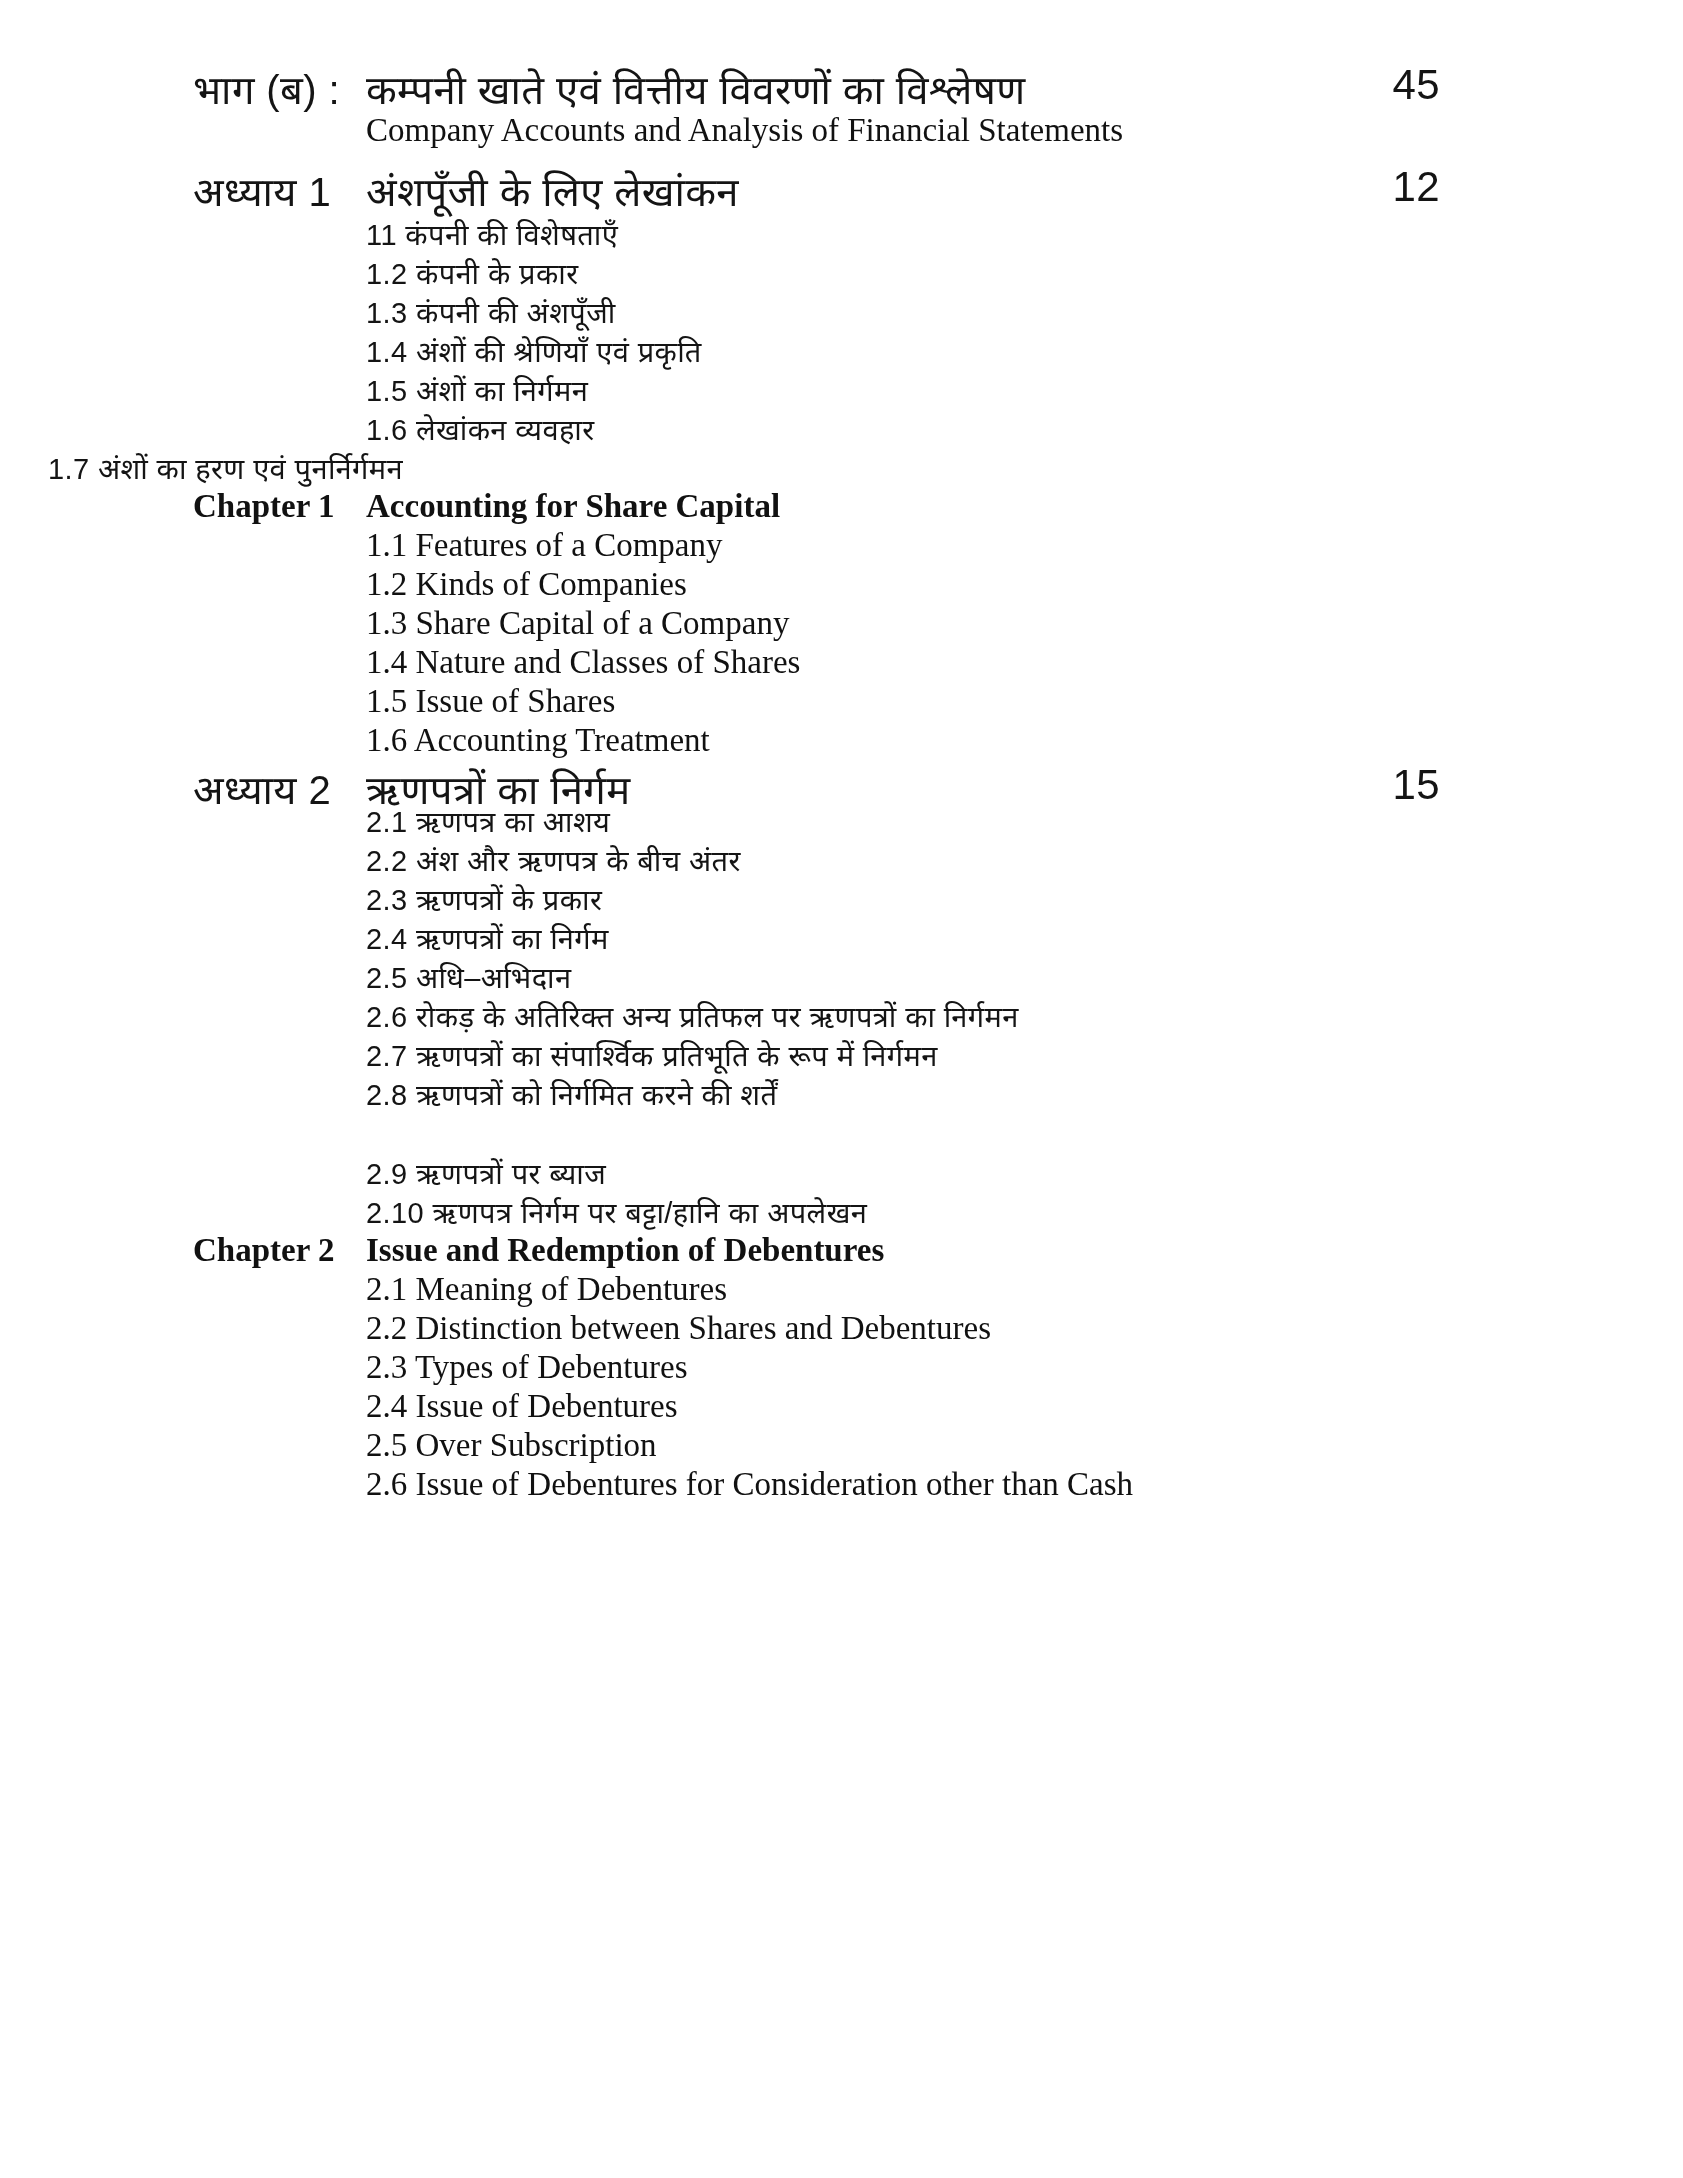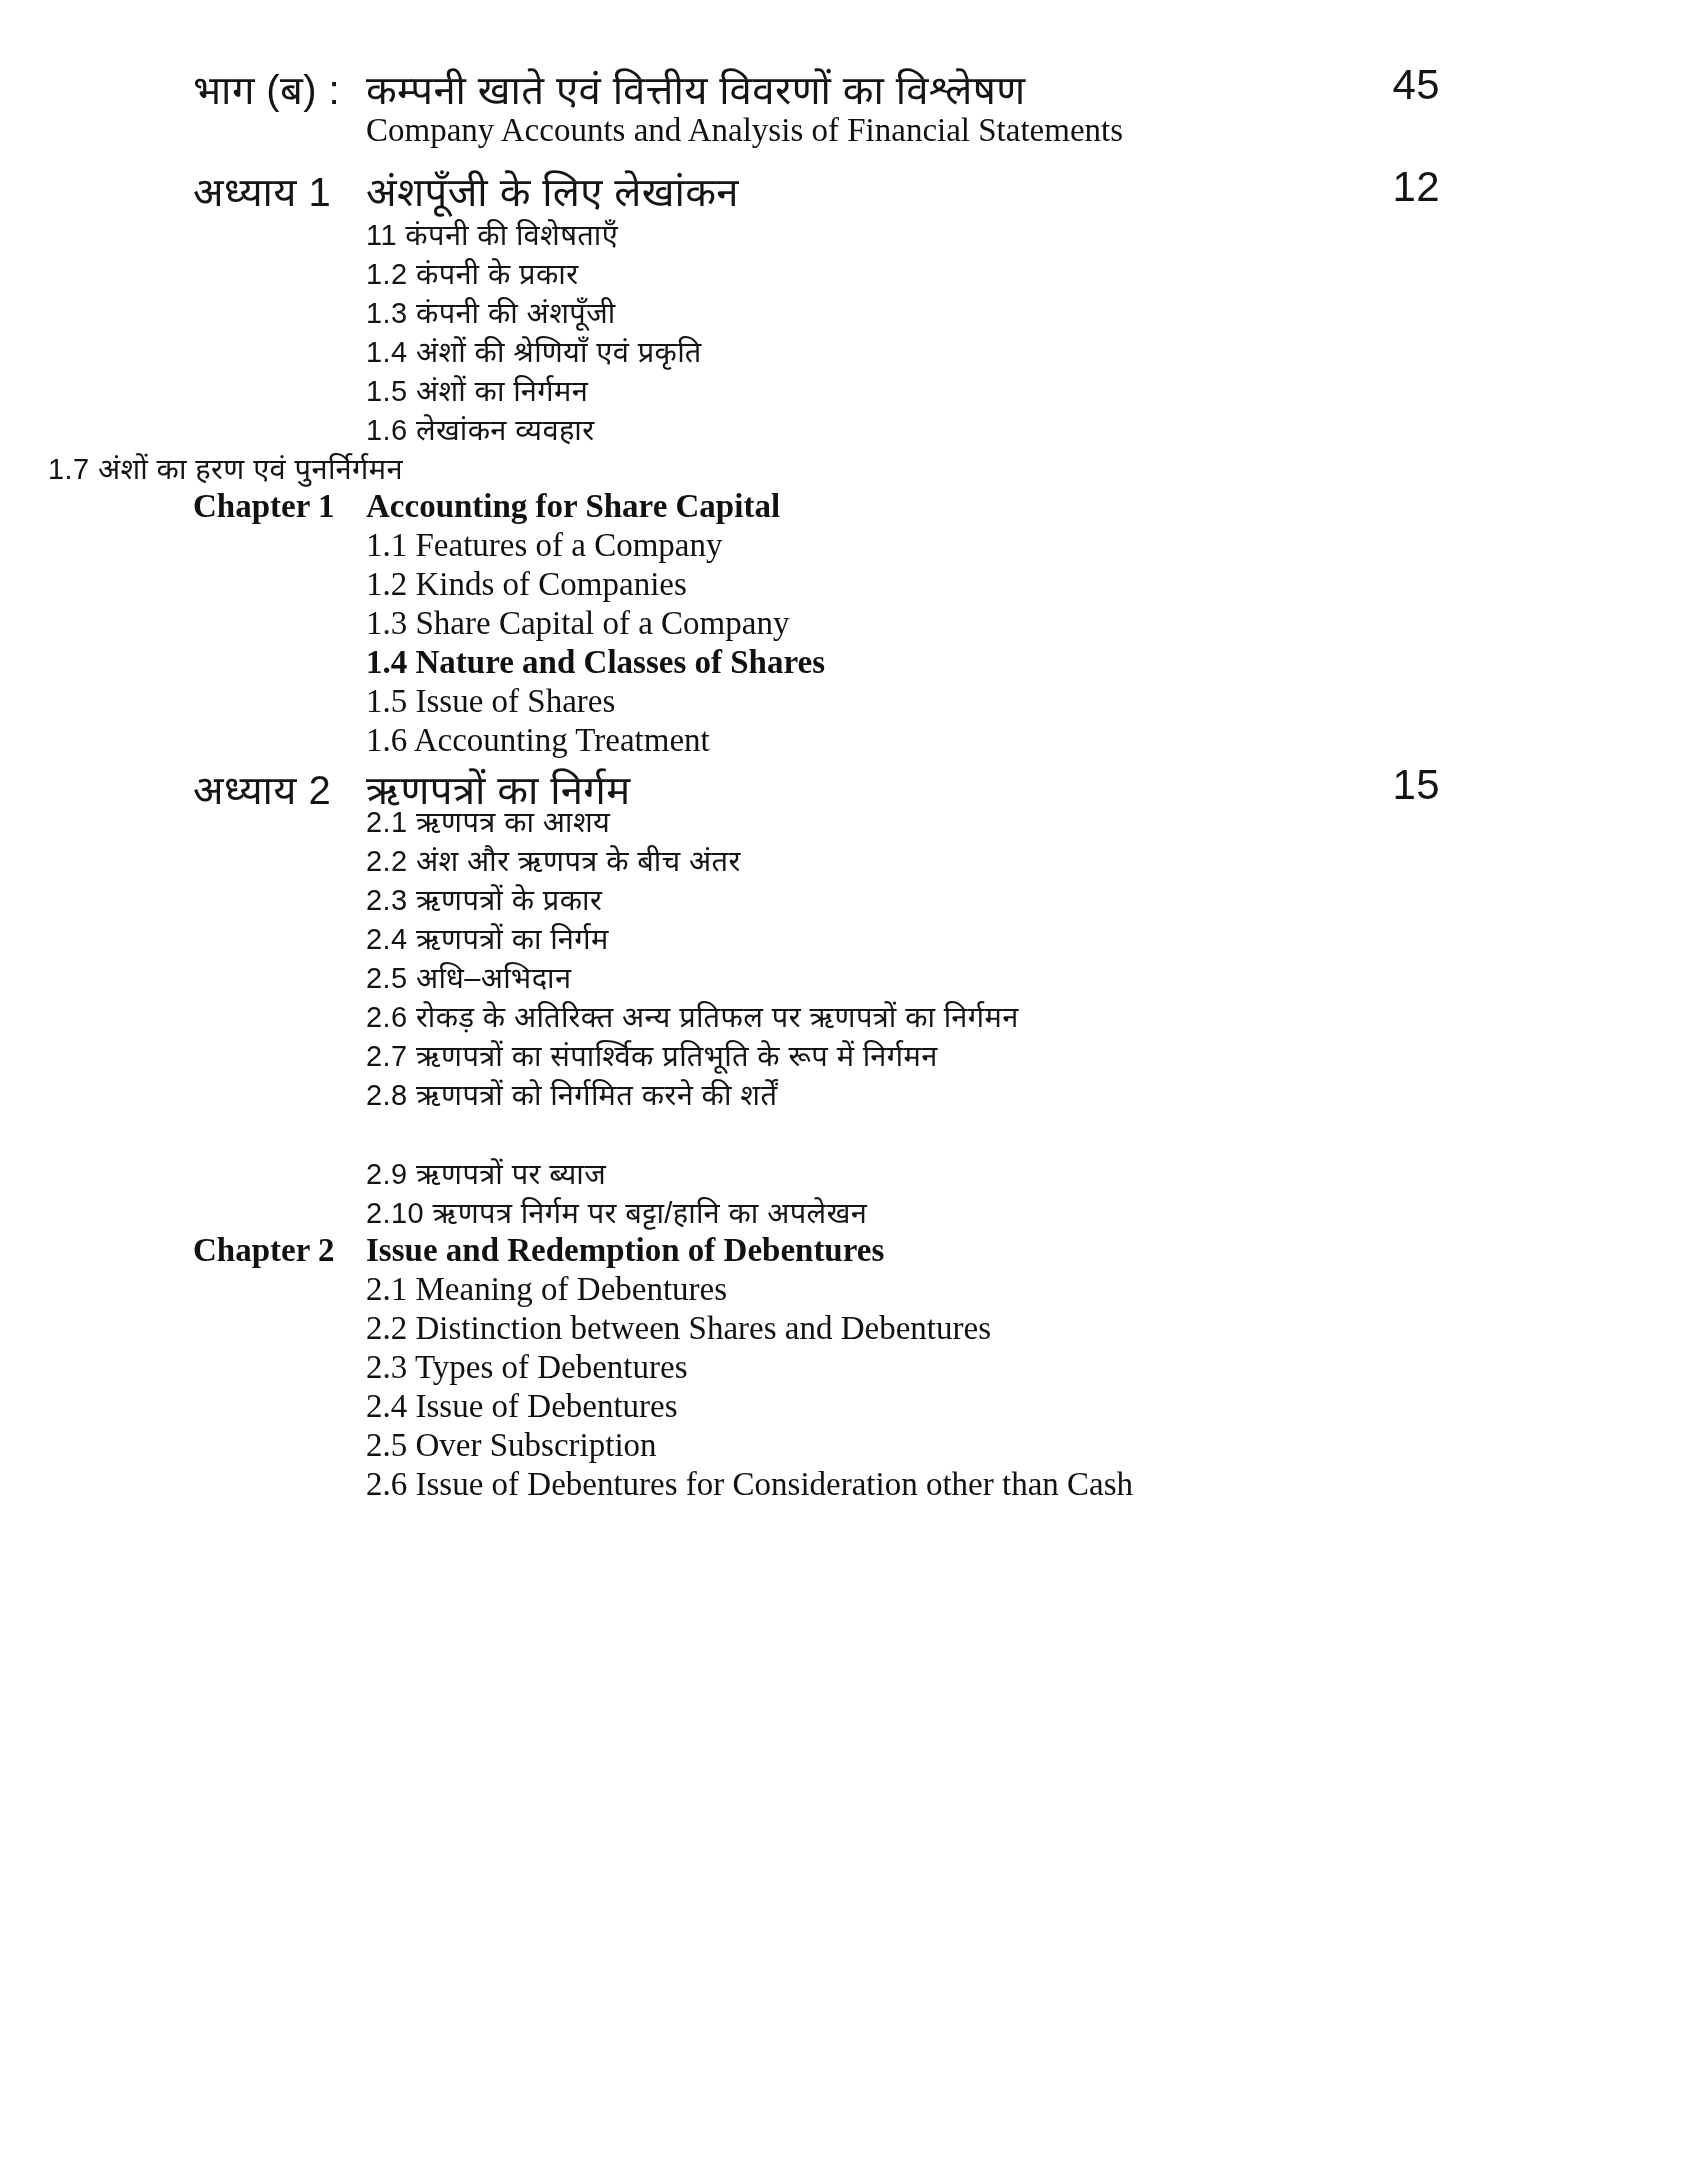--- a/index.html
+++ b/index.html
@@ -150,21 +150,21 @@
 
   <div class="row en en-sub sub" style="height:39px;">
     <span class="text">1.1 Features of a Company</span>
   </div>
   <div class="row en en-sub sub" style="height:39px;">
     <span class="text">1.2 Kinds of Companies</span>
   </div>
   <div class="row en en-sub sub" style="height:39px;">
     <span class="text">1.3 Share Capital of a Company</span>
   </div>
-  <div class="row en en-sub sub" style="height:39px;font-weight:bold;">
+  <div class="row en en-sub sub" style="height:39px;">
     <span class="text">1.4 Nature and Classes of Shares</span>
   </div>
   <div class="row en en-sub sub" style="height:39px;">
     <span class="text">1.5 Issue of Shares</span>
   </div>
   <div class="row en en-sub sub" style="height:39px;">
     <span class="text">1.6 Accounting Treatment</span>
   </div>
 
   <div class="row hi hi-head" style="height:40px;">

